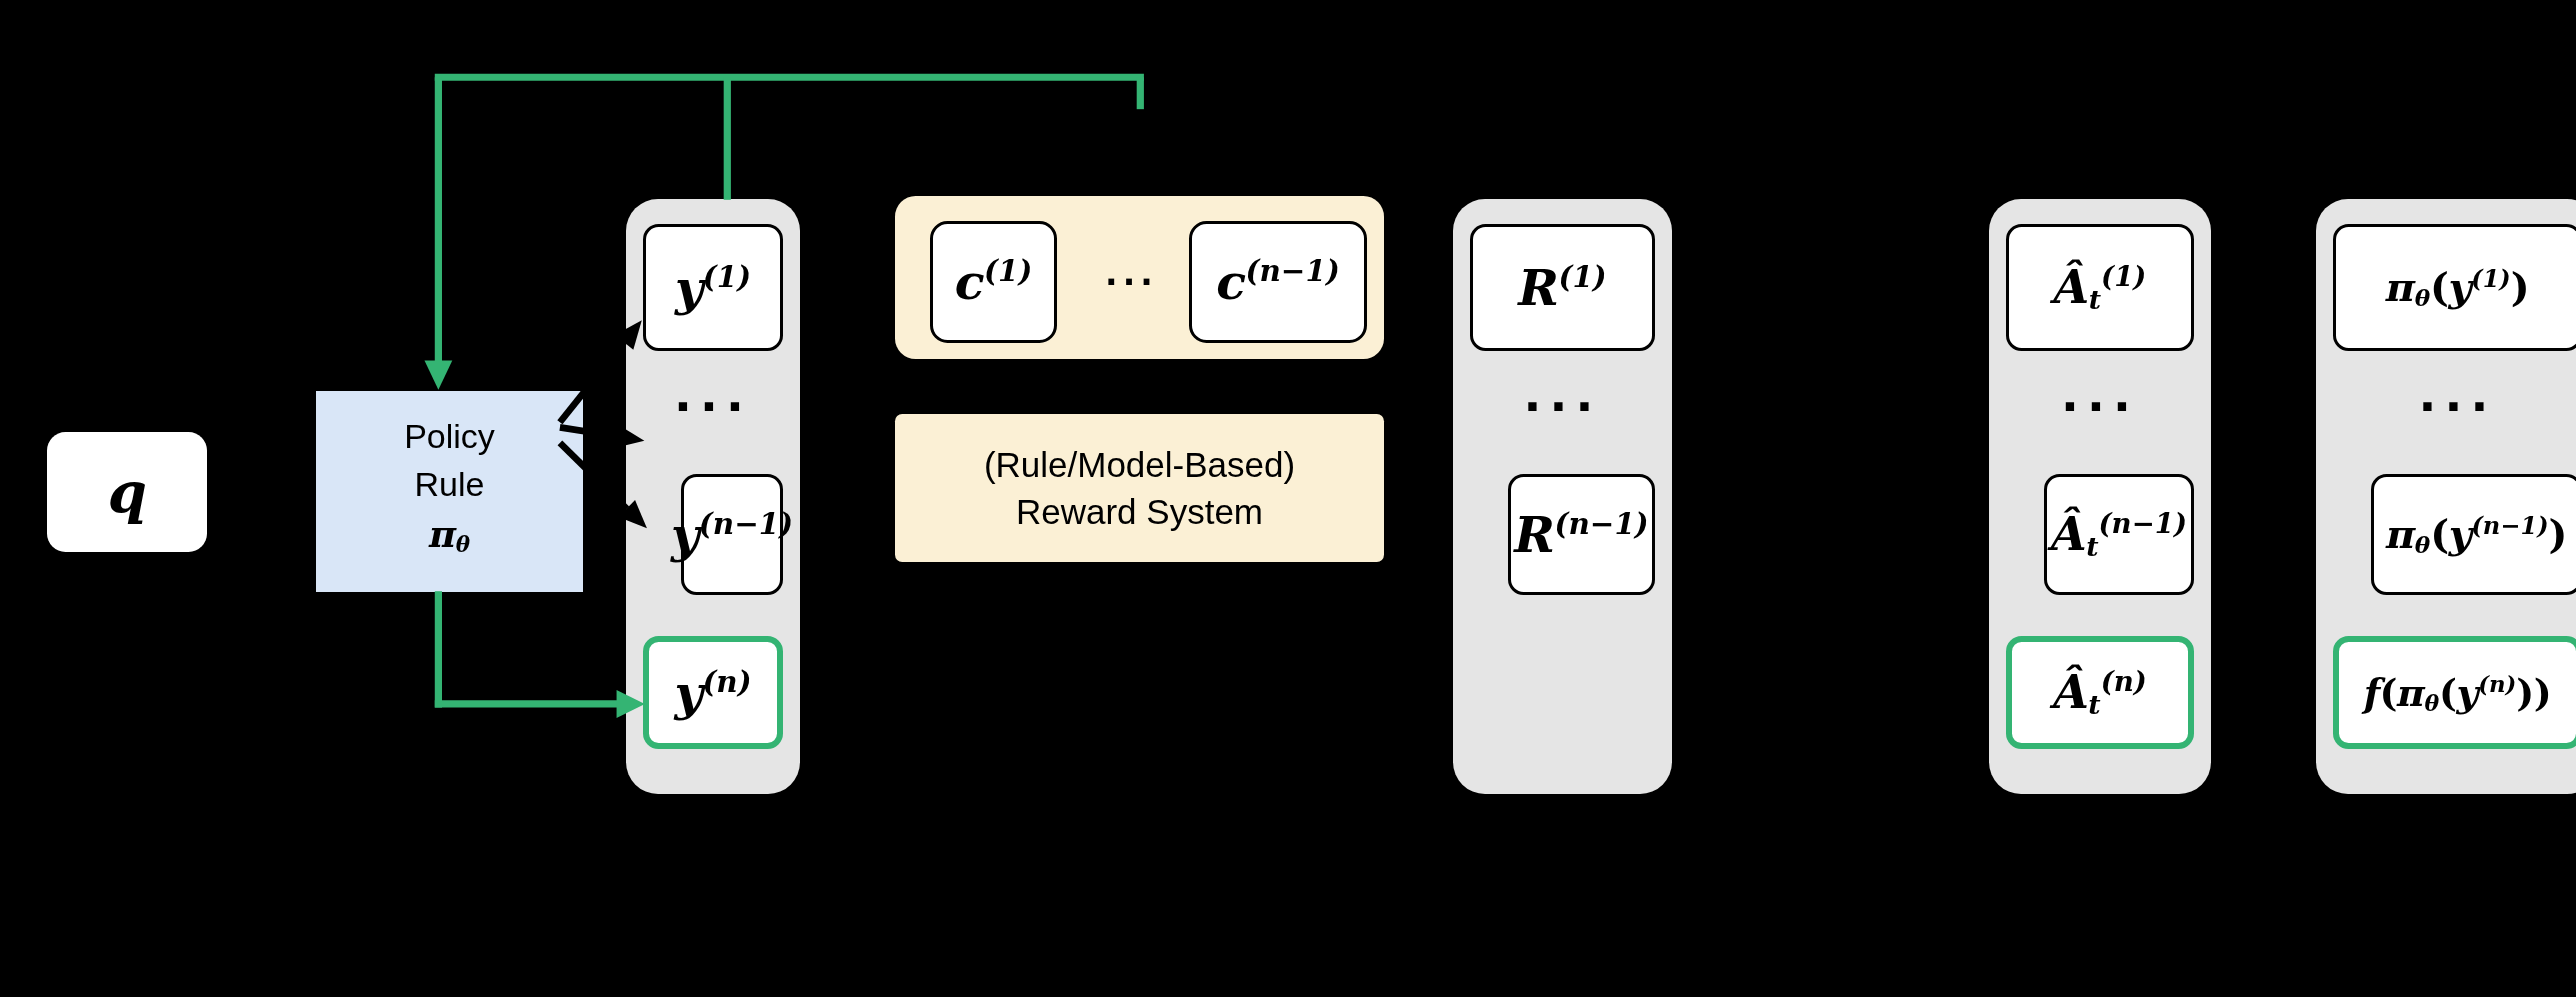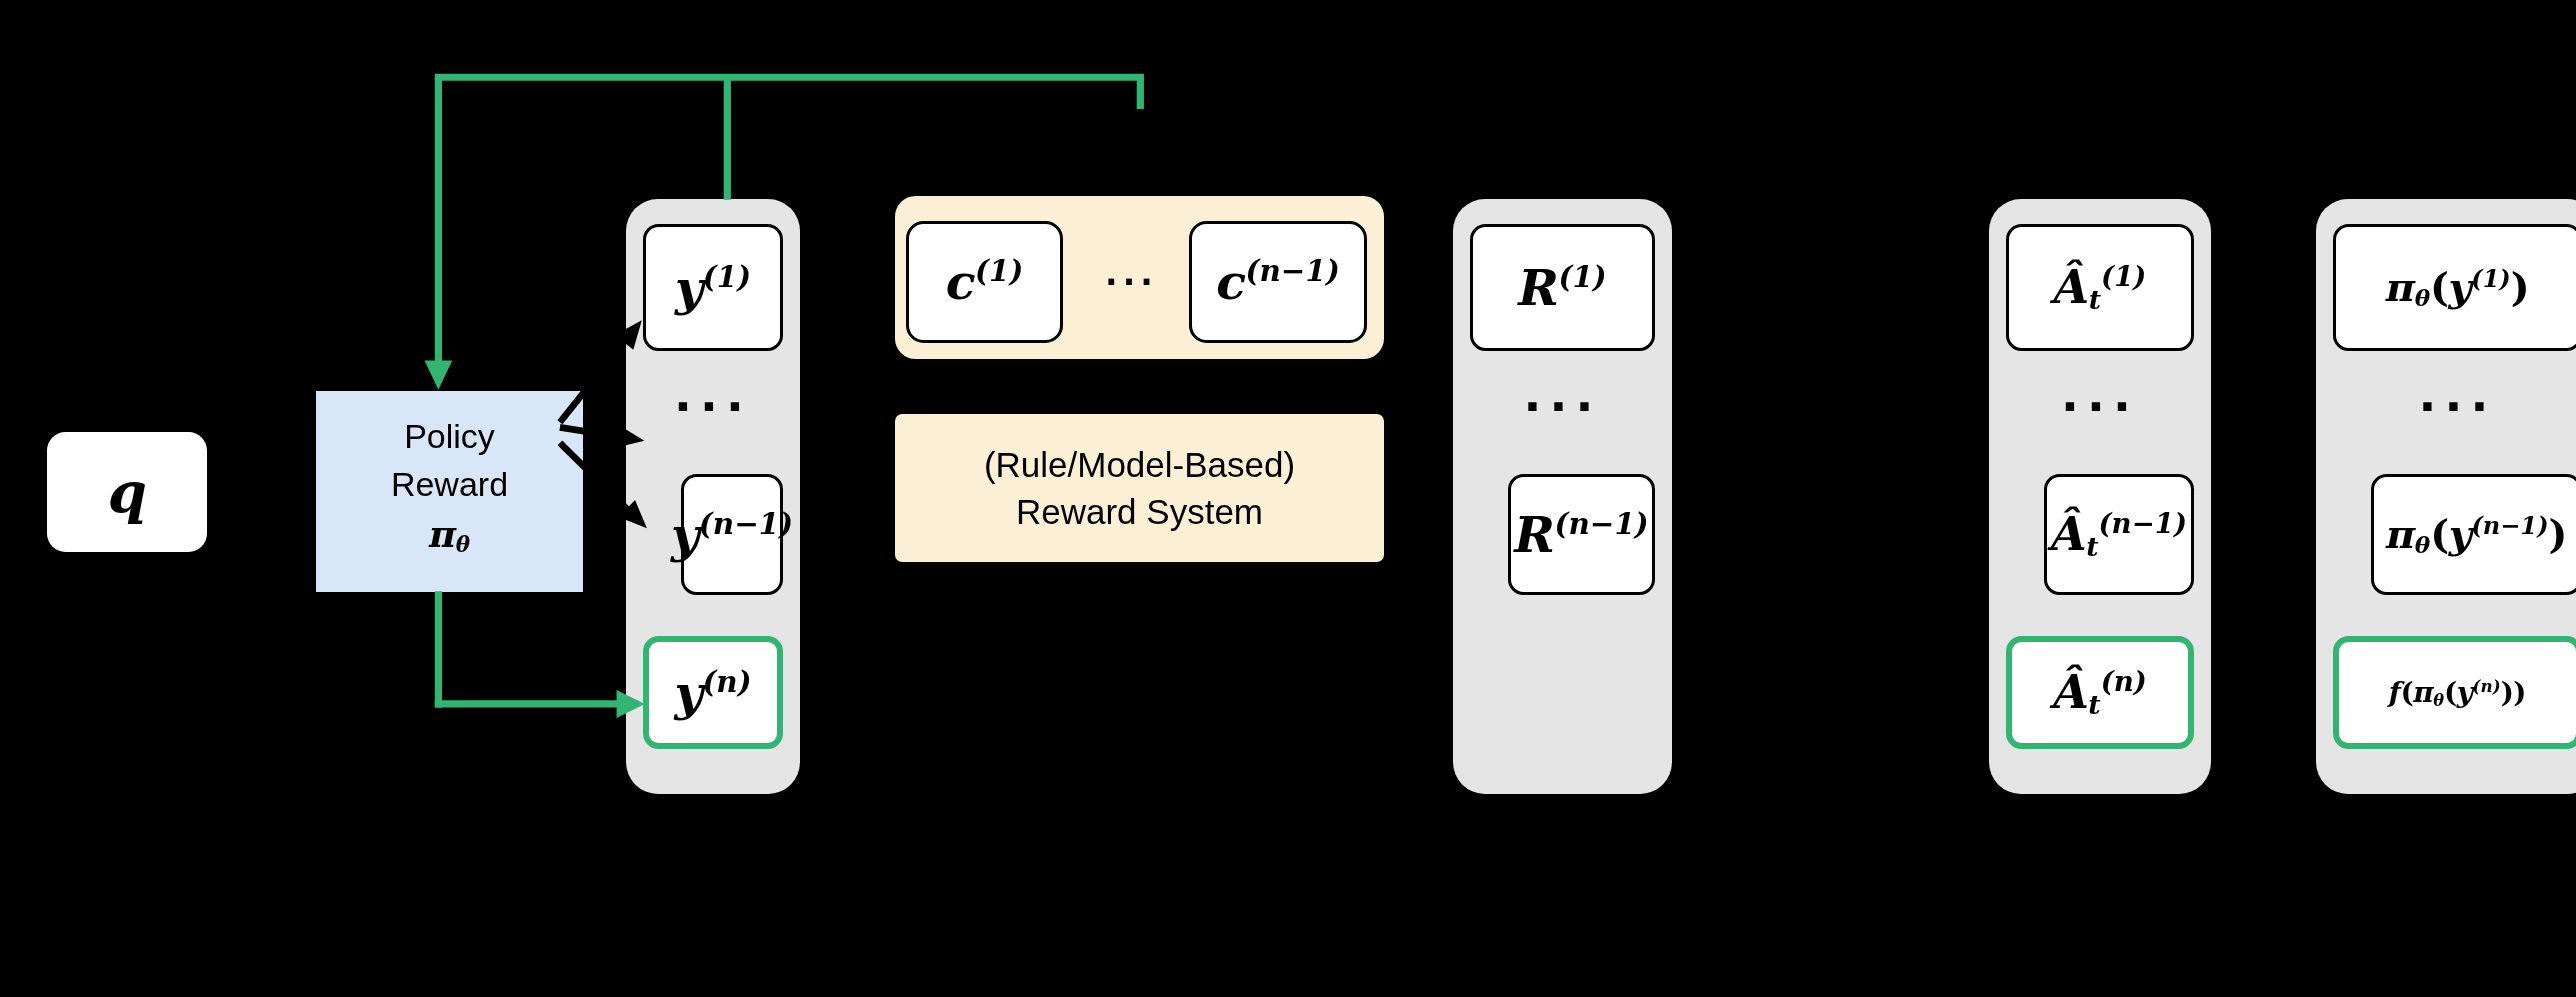--- a/index.html
+++ b/index.html
@@ -31,35 +31,35 @@
   .row1{top:25px;height:127px;}
   .row2{top:275px;height:121px;margin-left:38px;}
   .row3{top:437px;height:113px;}
   .dotsrow{position:absolute;left:0;right:0;top:181px;height:52px;
            display:flex;align-items:center;justify-content:center;}
 
   
   .crit-box{left:895px;top:196px;width:489px;height:163px;background:var(--cream);border-radius:20.6px;}
   .cbox{position:absolute;background:var(--paper);border:3.1px solid var(--ink);border-radius:17.5px;
         display:flex;align-items:center;justify-content:center;box-sizing:border-box;}
-  .cbox.c1{left:11px;top:25px;width:157px;height:122px;}
+  .cbox.c1{left:35px;top:25px;width:127px;height:122px;}
   .cbox.c2{left:294px;top:25px;width:178px;height:122px;}
   .cdots{position:absolute;left:190px;top:25px;width:93px;height:122px;
          display:flex;align-items:center;justify-content:center;}
   .reward-box{left:895px;top:414px;width:489px;height:148px;background:var(--cream);border-radius:7.2px;
               display:flex;flex-direction:column;align-items:center;justify-content:center;}
   .reward-box .rline{font-size:35px;line-height:47px;font-weight:400;white-space:nowrap;}
 
   
   .math{font-family:"DejaVu Serif","Liberation Serif",serif;font-style:italic;font-weight:700;
         white-space:nowrap;letter-spacing:-0.5px;}
   .fs-std{font-size:49px;}
   .fs-adv{font-size:46px;}
   .fs-pi{font-size:40px;}
-  .fs-pi3{font-size:28px;}
+  .fs-pi3{font-size:38px;}
   .fs-c{font-size:49px;}
   .p-i{font-style:italic;}
   .p-n{font-style:normal;}
   .p-sup{font-size:0.60em;vertical-align:0.60em;letter-spacing:0;}
   .p-sub{font-size:0.58em;vertical-align:-0.22em;letter-spacing:0;}
   .psym .p-sub{font-style:italic;}
 
   .dots{font-family:"DejaVu Sans",sans-serif;font-weight:700;font-size:47px;
         letter-spacing:8.2px;color:var(--ink);line-height:1;}
   .cdots .dots{font-size:33px;letter-spacing:5.2px;}
@@ -74,21 +74,21 @@
 <body>
 
 <div class="stage">
 
   <div class="node q-box">
     <span class="math">q</span>
   </div>
 
   <div class="node policy-box">
     <span class="pline">Policy</span>
-    <span class="pline">Reward</span>
+    <span class="pline">Rule</span>
     <span class="math psym"><span class="p-i">π</span><span class="p-sub">θ</span></span>
   </div>
 
   <div class="col" style="left:626px;width:174px;">
     <div class="mbox row1">
       <span class="math fs-std"><span class="p-i">y</span><span class="p-sup">(1)</span></span>
     </div>
     <div class="dotsrow">
       <span class="dots">···</span>
     </div>

